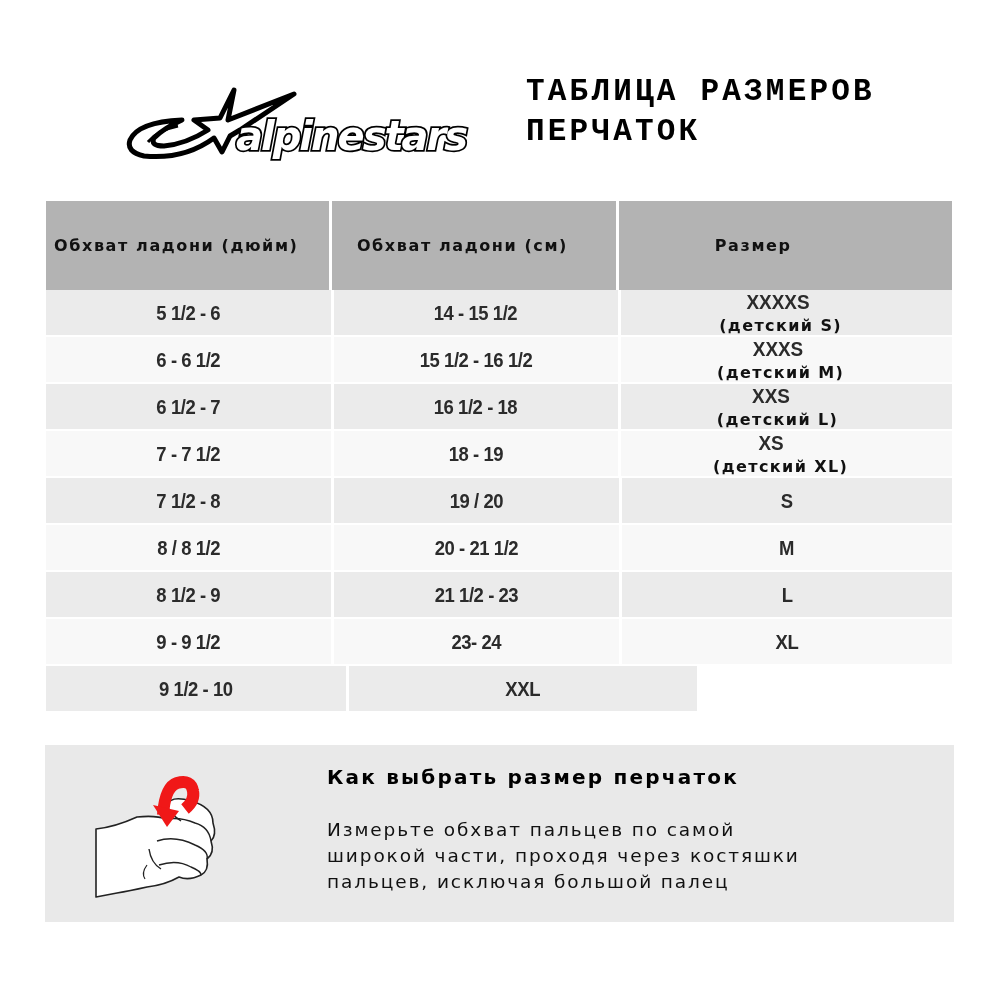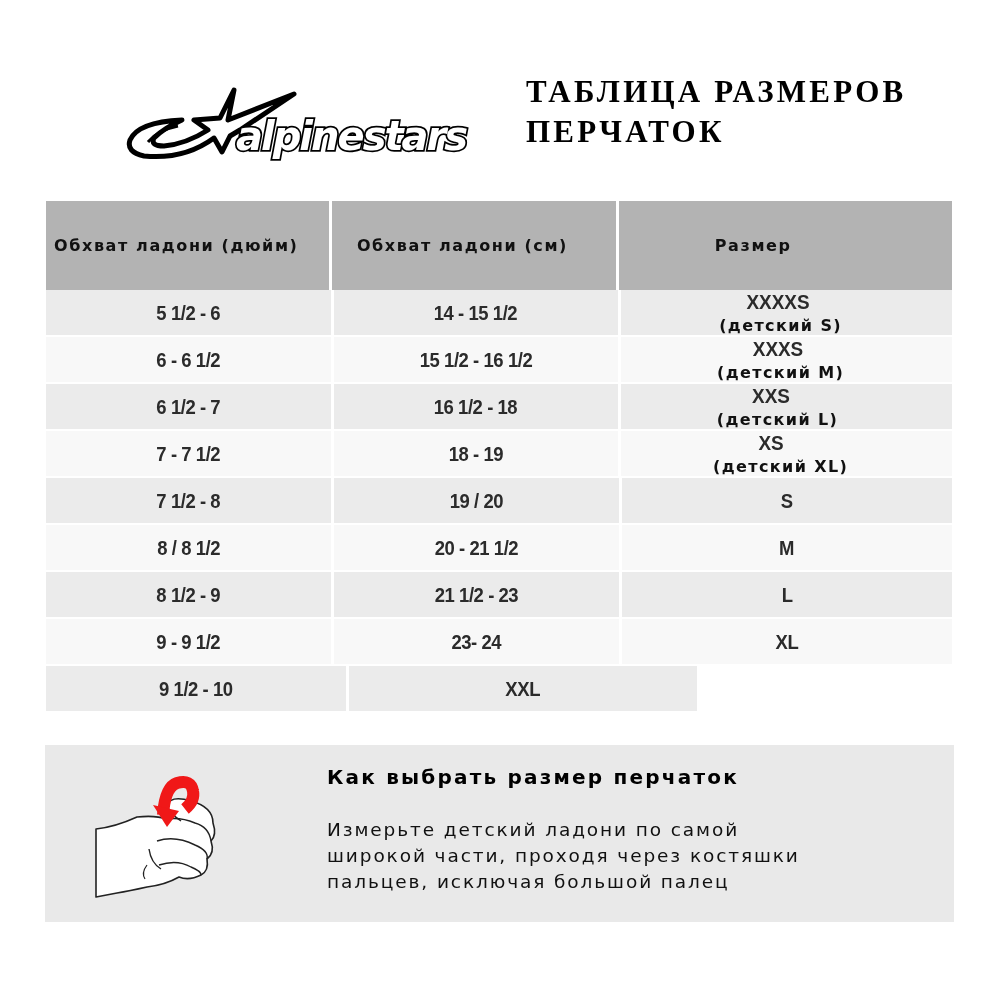--- a/index.html
+++ b/index.html
@@ -19,21 +19,21 @@
       position: absolute;
       left: 124px;
       top: 86px;
       width: 346px;
       height: 76px;
     }
     .title {
       position: absolute;
       left: 526px;
       top: 72px;
-      font-family: Liberation Serif, serif;
+      font-family: Liberation Mono, monospace;
       font-weight: bold;
       font-size: 31px;
       line-height: 40px;
       letter-spacing: 3.2px;
       color: #000;
       margin: 0;
     }
     .title span { display: block; }
 
     .size-table {
@@ -283,17 +283,17 @@
       <path d="M64 84 Q66 98 76 104" fill="none" stroke="#222" stroke-width="1.4"></path>
       <path d="M82 40 Q84 48 96 56" fill="none" stroke="#222" stroke-width="1.4"></path>
       <path d="M62 100 Q56 108 60 114" fill="none" stroke="#222" stroke-width="1.2"></path>
 
       <path d="M78 50 Q80 22 92 18 Q106 14 108 26 Q110 36 100 44" fill="none" stroke="#f01818" stroke-width="12" stroke-linecap="butt"></path>
       <path d="M68 40 L94 46 L82 62 Z" fill="#f01818"></path>
     </svg>
   </div>
   <h2 class="how-title">Как выбрать размер перчаток</h2>
   <p class="how-text">
-    <span>Измерьте детский ладони по самой</span>
+    <span>Измерьте обхват пальцев по самой</span>
     <span>широкой части, проходя через костяшки</span>
     <span>пальцев, исключая большой палец</span>
   </p>
 </div>
 
 </body></html>

